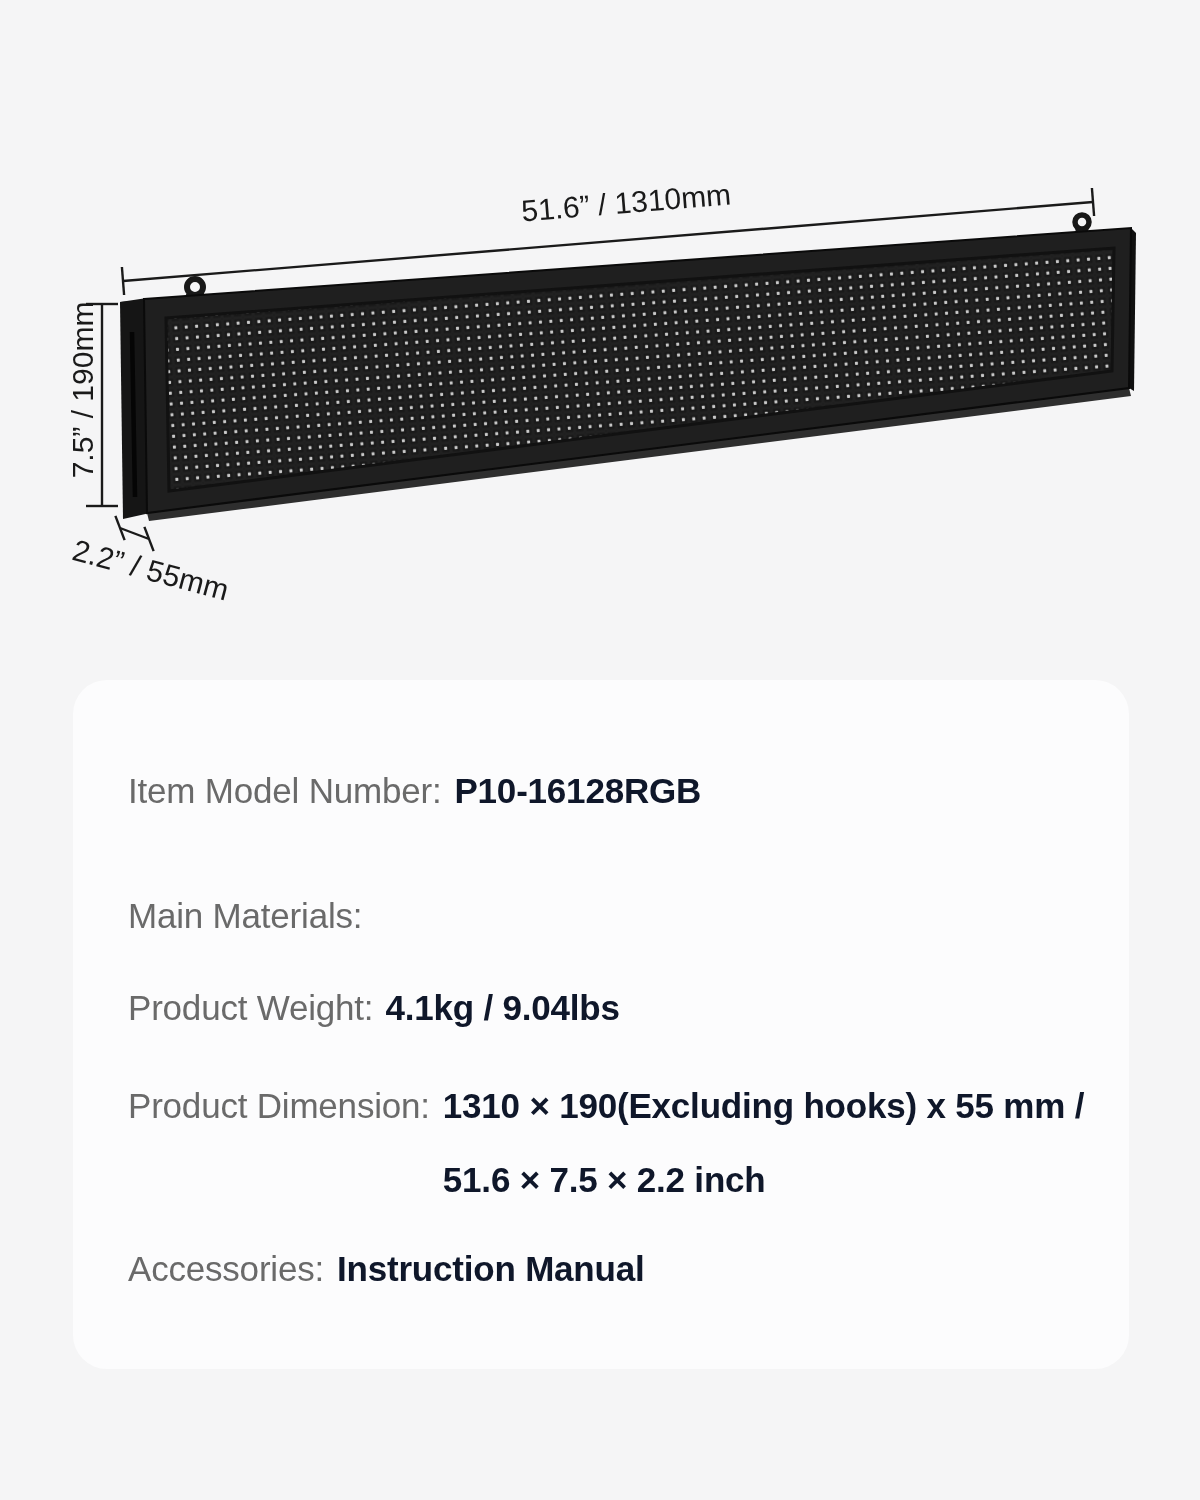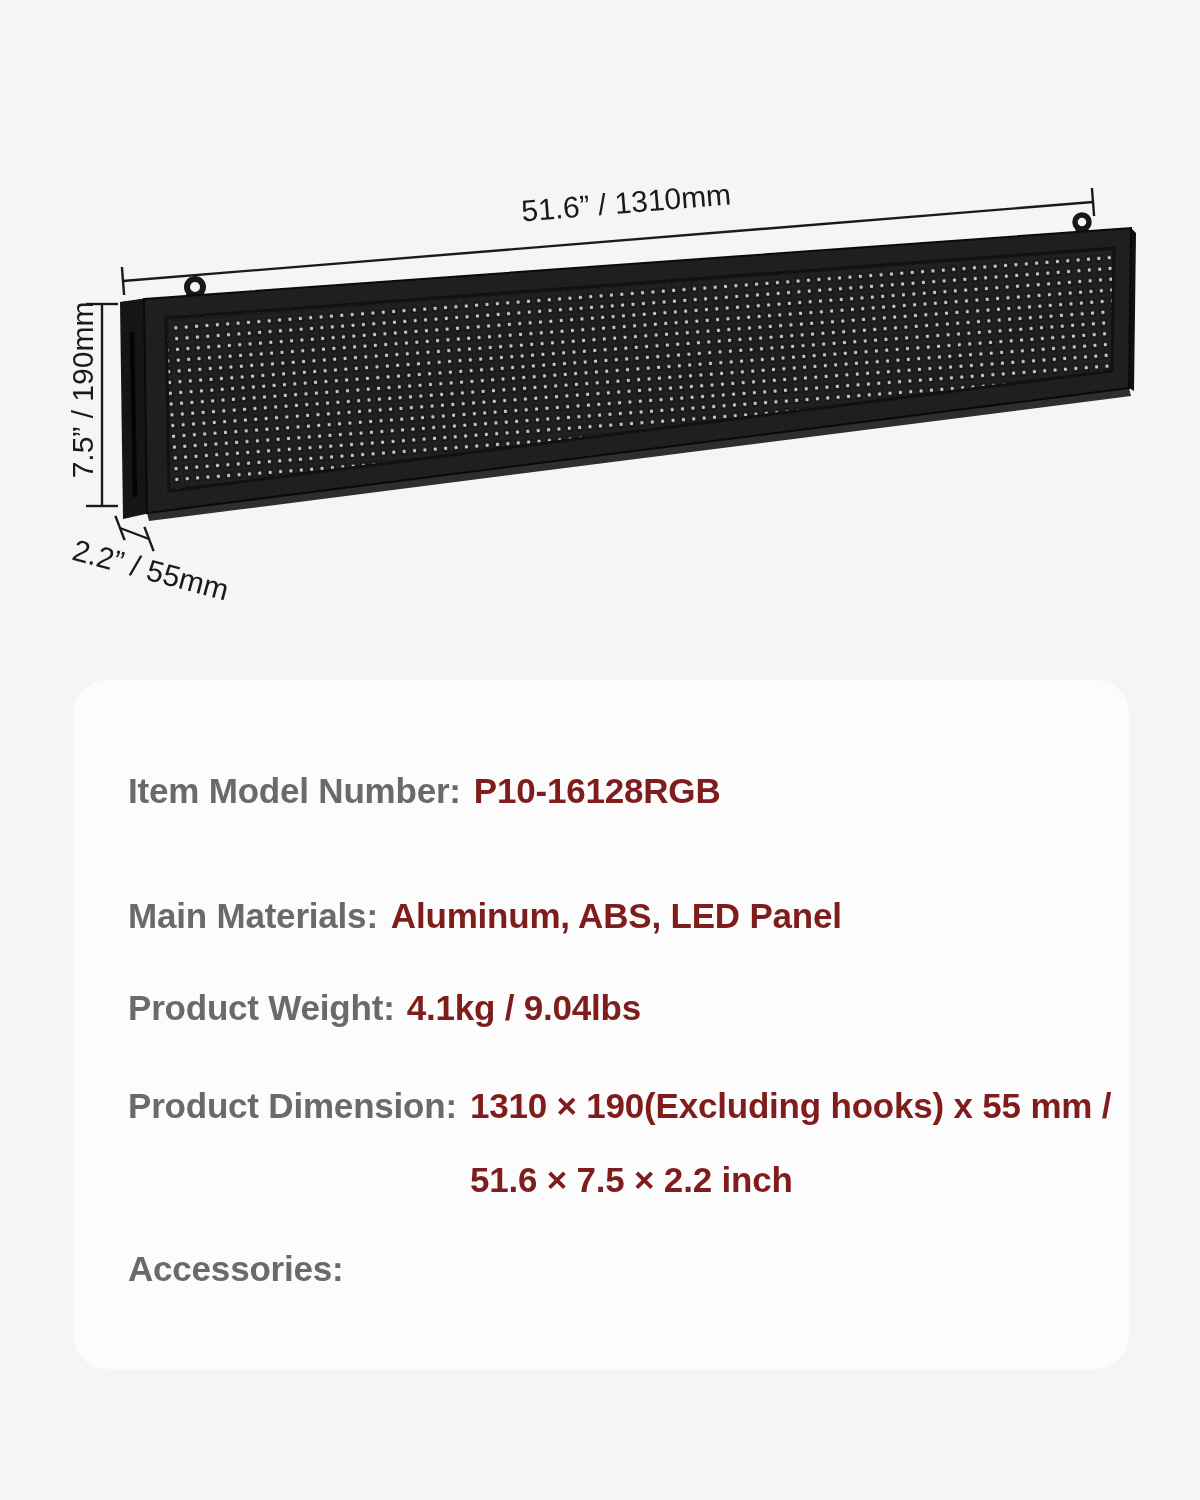--- a/index.html
+++ b/index.html
@@ -34,22 +34,22 @@
     line-height: 44px;
     color: #6a6a6a;
     letter-spacing: -0.2px;
     white-space: nowrap;
   }
   .row-1 { top: 89px; }
   .row-2 { top: 214px; }
   .row-3 { top: 306px; gap: 12px; }
   .row-4 { top: 404px; }
   .row-5 { top: 567px; align-items: flex-end; }
-  .spec-label { color: #6a6a6a; font-weight: bold; }
-  .spec-value { color: #7f1d1d; font-weight: bold; }
+  .spec-label { color: #6a6a6a; font-weight: normal; }
+  .spec-value { color: #0f172a; font-weight: bold; }
   .spec-value-block { display: flex; flex-direction: column; }
   .spec-value-line2 { margin-top: 30px; }
 </style>
 </head>
 <body>
 
 <div class="figure-wrap">
   <svg width="1200" height="660" viewBox="0 0 1200 660">
     <defs>
       <pattern id="ledDots" width="10.4" height="10.8" patternUnits="userSpaceOnUse" patternTransform="rotate(-4.3)">
@@ -109,33 +109,33 @@
 
 <div class="spec-card">
 
   <div class="spec-row row-1">
     <span class="spec-label">Item Model Number:</span>
     <span class="spec-value">P10-16128RGB</span>
   </div>
 
   <div class="spec-row row-2">
     <span class="spec-label">Main Materials:</span>
-    <span class="spec-value">Aluminum, ABS, LED Panel</span>
   </div>
 
   <div class="spec-row row-3">
     <span class="spec-label">Product Weight:</span>
     <span class="spec-value">4.1kg / 9.04lbs</span>
   </div>
 
   <div class="spec-row row-4">
     <span class="spec-label">Product Dimension:</span>
     <span class="spec-value-block">
       <span class="spec-value">1310 × 190(Excluding hooks) x 55 mm /</span>
       <span class="spec-value spec-value-line2">51.6 × 7.5 × 2.2 inch</span>
     </span>
   </div>
 
   <div class="spec-row row-5">
     <span class="spec-label">Accessories:</span>
+    <span class="spec-value">Instruction Manual</span>
   </div>
 
 </div>
 
 </body></html>

